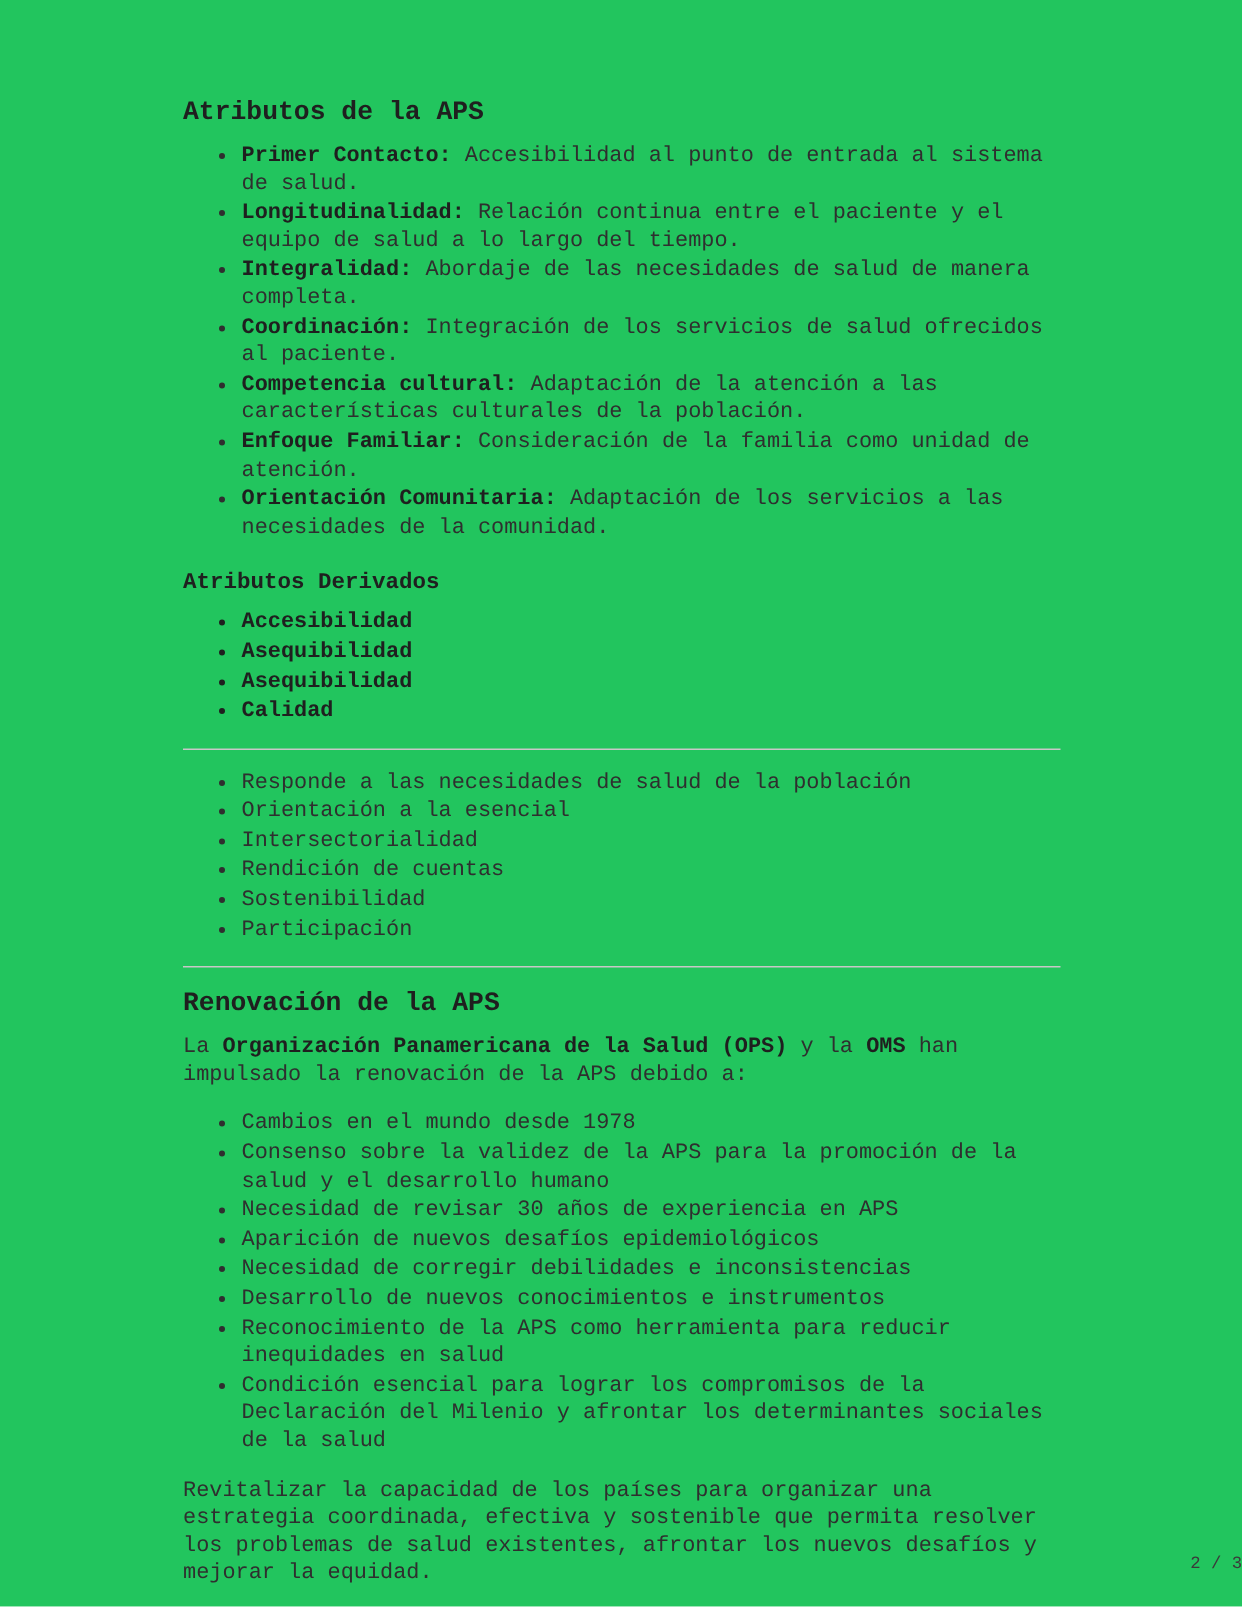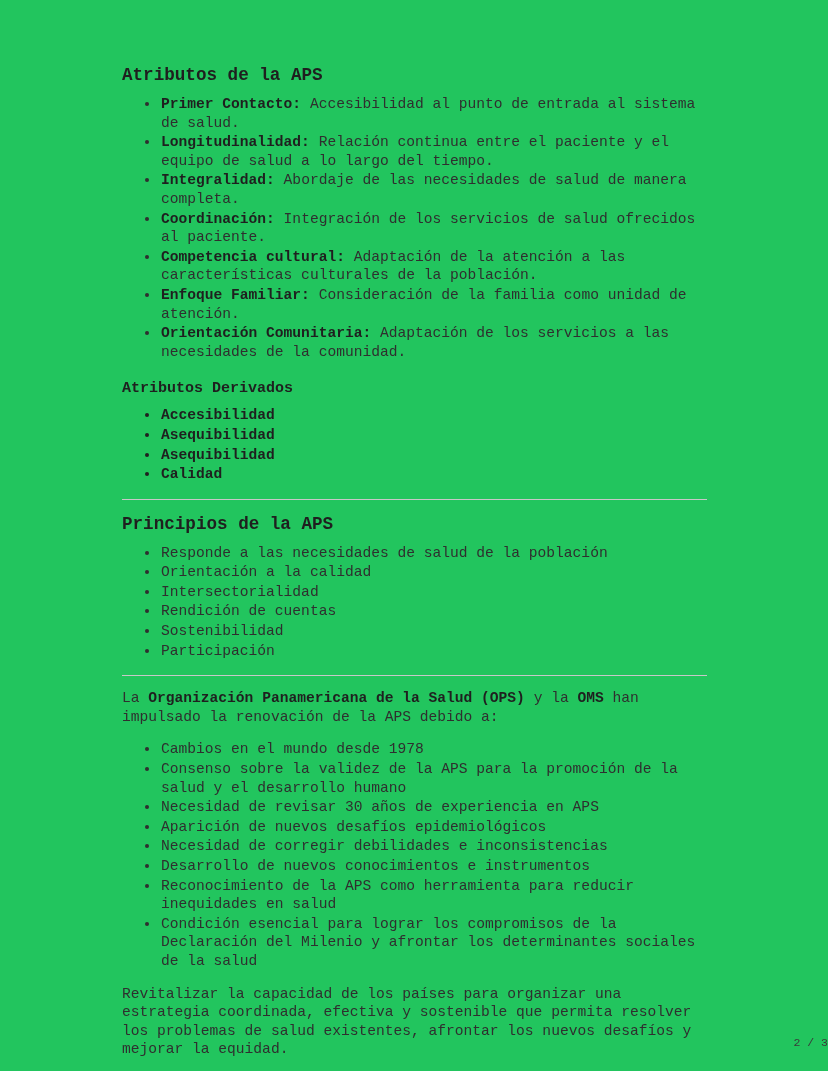--- a/index.html
+++ b/index.html
@@ -87,32 +87,32 @@
     <h3>Atributos Derivados</h3>
     <ul>
       <li class="b">Accesibilidad</li>
       <li class="b">Asequibilidad</li>
       <li class="b">Asequibilidad</li>
       <li class="b">Calidad</li>
     </ul>
 
     <hr class="rule">
 
-    <h2>Principios de la APS</h2>
     <ul>
       <li>Responde a las necesidades de salud de la población</li>
-      <li>Orientación a la calidad</li>
+      <li>Orientación a la esencial</li>
       <li>Intersectorialidad</li>
       <li>Rendición de cuentas</li>
       <li>Sostenibilidad</li>
       <li>Participación</li>
     </ul>
 
     <hr class="rule">
 
+    <h2>Renovación de la APS</h2>
     <p><span>La </span><span class="b">Organización Panamericana de la Salud (OPS)</span><span> y la </span><span class="b">OMS</span><span> han impulsado la renovación de la APS debido a:</span></p>
     <ul>
       <li>Cambios en el mundo desde 1978</li>
       <li>Consenso sobre la validez de la APS para la promoción de la salud y el desarrollo humano</li>
       <li>Necesidad de revisar 30 años de experiencia en APS</li>
       <li>Aparición de nuevos desafíos epidemiológicos</li>
       <li>Necesidad de corregir debilidades e inconsistencias</li>
       <li>Desarrollo de nuevos conocimientos e instrumentos</li>
       <li>Reconocimiento de la APS como herramienta para reducir inequidades en salud</li>
       <li>Condición esencial para lograr los compromisos de la Declaración del Milenio y afrontar los determinantes sociales de la salud</li>

